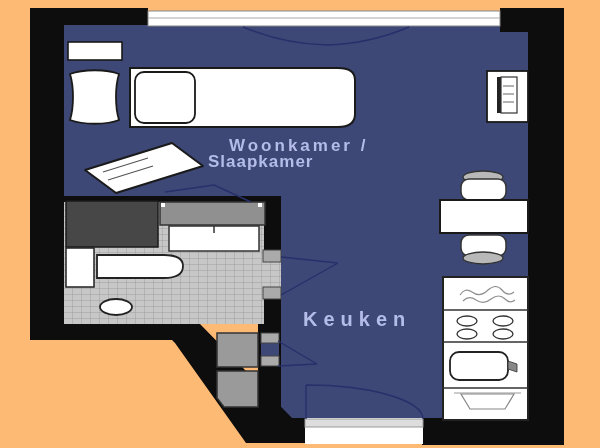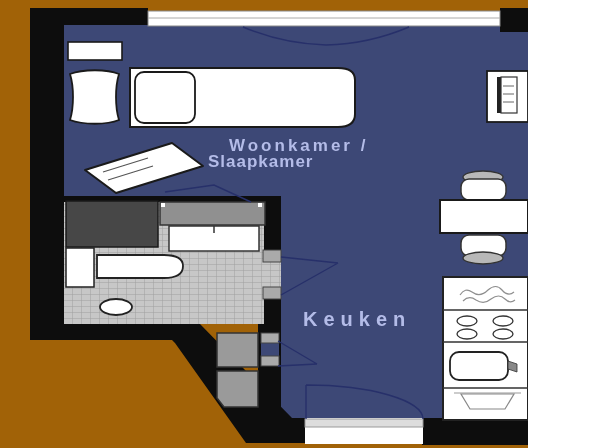--- a/index.html
+++ b/index.html
@@ -1,16 +1,16 @@
 <!DOCTYPE html>
 <html><head>
 <meta charset="utf-8">
 <style>
   html,body{margin:0;padding:0;background:#ffffff;}
-  .canvas{position:relative;width:528px;height:448px;background:#a16207;overflow:hidden;
+  .canvas{position:relative;width:600px;height:448px;background:#fdba74;overflow:hidden;
           font-family:"Liberation Sans",sans-serif;}
   svg{display:block}
   .room-label{font-family:"Liberation Sans",sans-serif;font-weight:bold;}
   .lbl-main{font-size:17px;letter-spacing:3px;}
   .lbl-sub{font-size:17px;letter-spacing:1px;}
   .lbl-kitchen{font-size:20px;letter-spacing:6px;}
 </style>
 </head>
 <body>
 

